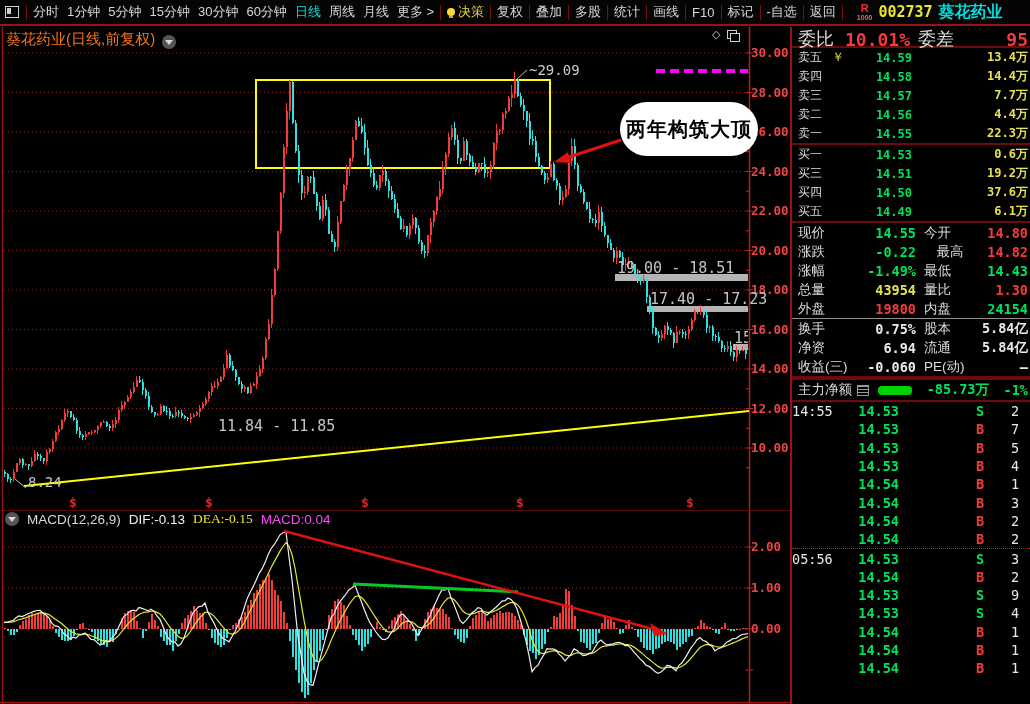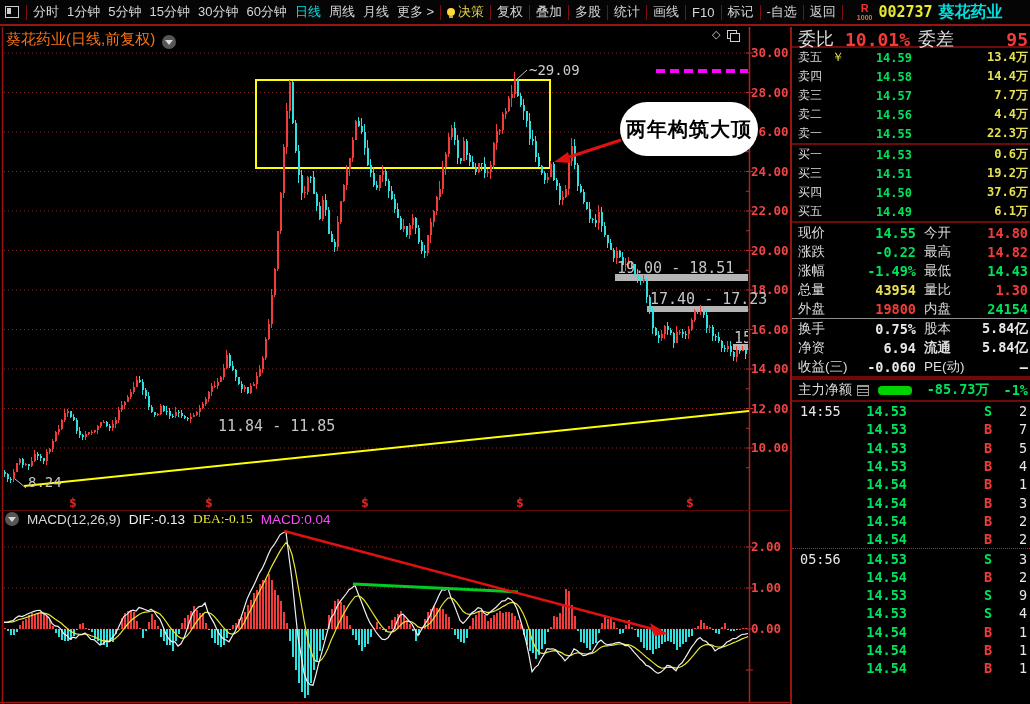--- a/index.html
+++ b/index.html
@@ -55,21 +55,21 @@
   .ob-row .pr,.ob-row .vl{text-align:right;}
   .info-row{display:grid;grid-template-columns:60px 58px 60px 1fr;height:19px;align-items:center;padding:0 2px 0 6px;font-size:13.5px;}
   .info-row .v{text-align:right;}
   #status-row{height:20px;line-height:20px;color:#f2f2f2;font-size:14.5px;font-weight:bold;padding-left:6px;white-space:nowrap;}
   #flow-row{height:20px;display:flex;align-items:center;padding-left:6px;font-size:13.5px;gap:5px;white-space:nowrap;}
   .listico{width:12px;height:11px;border:1px solid #9a9a9a;box-sizing:border-box;
            background:repeating-linear-gradient(180deg,#9a9a9a 0 1px,transparent 1px 3px);}
   .pill{width:34px;height:9px;border-radius:4px;background:#00d400;margin-left:4px;}
   #flow-row .fv{margin-left:auto;}
   #flow-row .fp{width:34px;text-align:right;padding-right:2px;}
-  .t-row{display:grid;grid-template-columns:50px 57px 66px 30px 1fr;height:18.3px;align-items:center;padding-left:8px;font-size:13.5px;}
+  .t-row{display:grid;grid-template-columns:50px 57px 66px 30px 1fr;height:18.3px;align-items:center;font-size:13.5px;}
   .t-row.sep{border-top:1px dotted #cc2222;}
   .t-row .tp,.t-row .tv{text-align:right;}
   .t-row .ts{text-align:center;}
   .t-row .tc{padding-left:16px;}
 </style>
 </head>
 <body>
 
 <div id="app">
 
@@ -1051,21 +1051,21 @@
     <div id="info">
         <div class="info-row">
           <span class="lab">现价</span>
           <span class="v b num cg">14.55</span>
           <span class="lab" style="padding-left: 8px;">今开</span>
           <span class="v b num cr">14.80</span>
         </div>
         <div class="info-row">
           <span class="lab">涨跌</span>
           <span class="v b num cg">-0.22</span>
-          <span class="lab" style="padding-left: 8px;">最高</span>
+          <span class="lab" style="padding-left: 8px; text-align: center;">最高</span>
           <span class="v b num cr">14.82</span>
         </div>
         <div class="info-row">
           <span class="lab">涨幅</span>
           <span class="v b num cg">-1.49%</span>
           <span class="lab" style="padding-left: 8px;">最低</span>
           <span class="v b num cg">14.43</span>
         </div>
         <div class="info-row">
           <span class="lab">总量</span>
@@ -1082,21 +1082,21 @@
         <div class="gdiv"></div>
         <div class="info-row">
           <span class="lab">换手</span>
           <span class="v b num cw">0.75%</span>
           <span class="lab" style="padding-left: 8px;">股本</span>
           <span class="v b num cw">5.84亿</span>
         </div>
         <div class="info-row">
           <span class="lab">净资</span>
           <span class="v b num cw">6.94</span>
-          <span class="lab" style="padding-left: 8px; font-weight: bold;">流通</span>
+          <span class="lab" style="padding-left: 8px;">流通</span>
           <span class="v b num cw">5.84亿</span>
         </div>
         <div class="info-row">
           <span class="lab">收益(三)</span>
           <span class="v b num cw">-0.060</span>
           <span class="lab" style="padding-left: 8px;">PE(动)</span>
           <span class="v b num cw">—</span>
         </div>
       </div>
     <div class="pdiv"></div>

